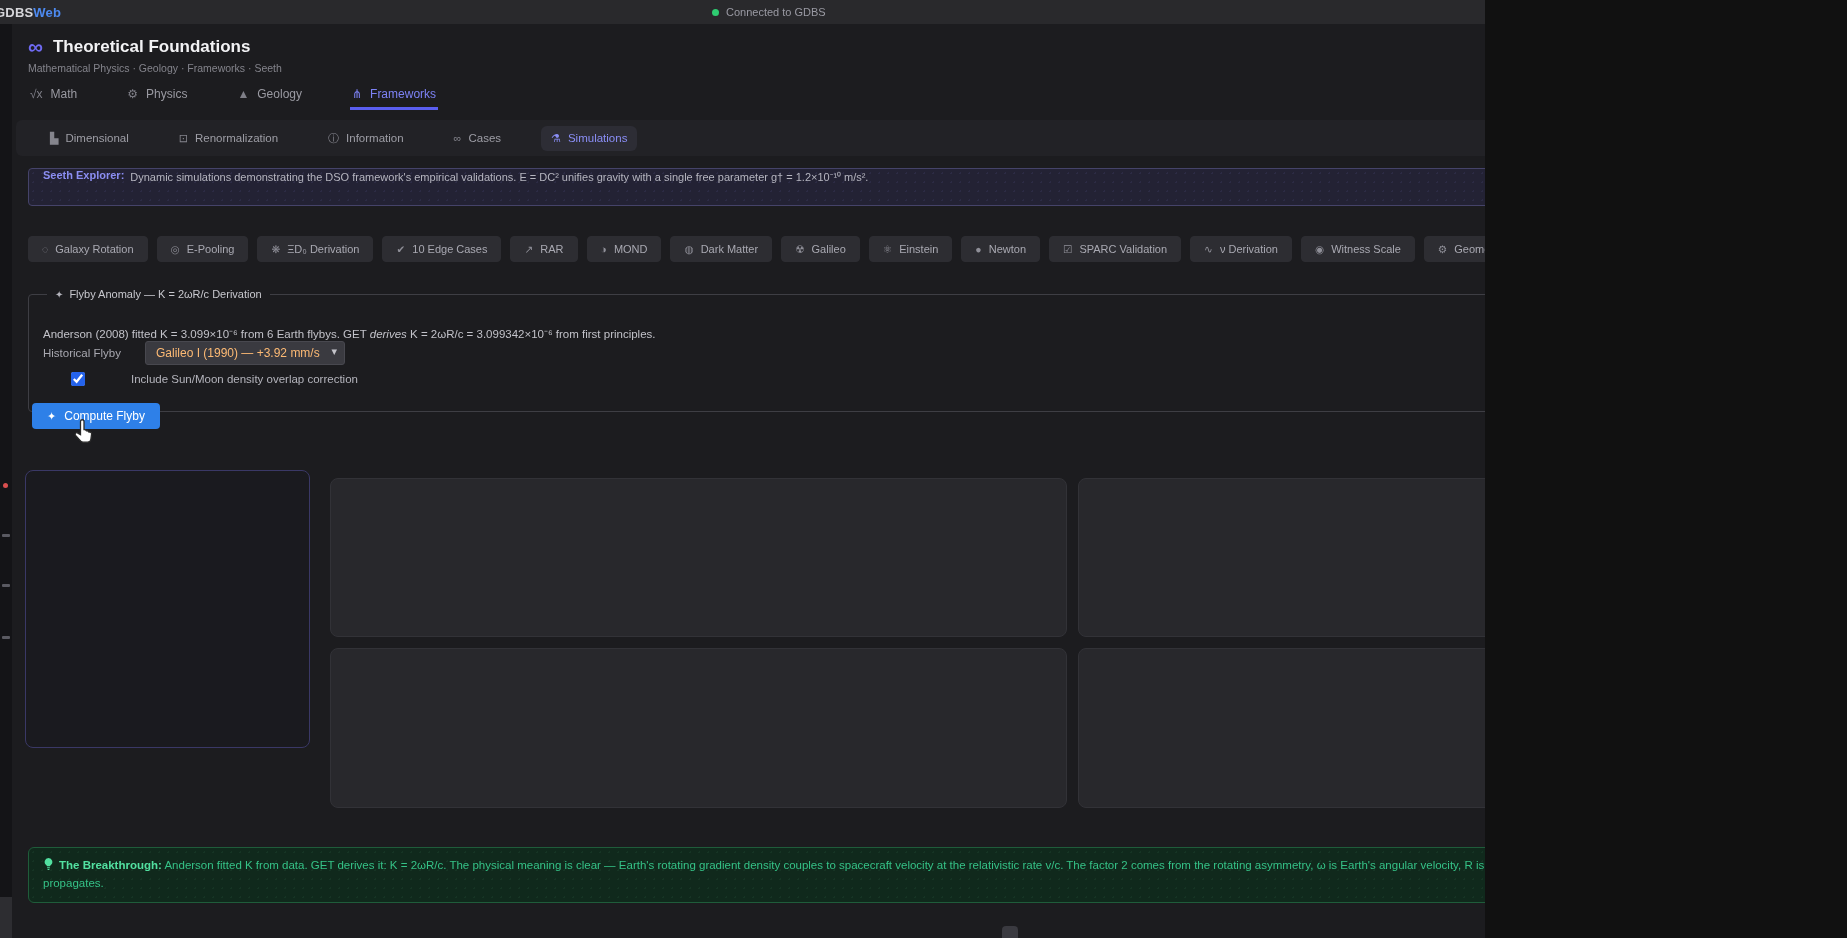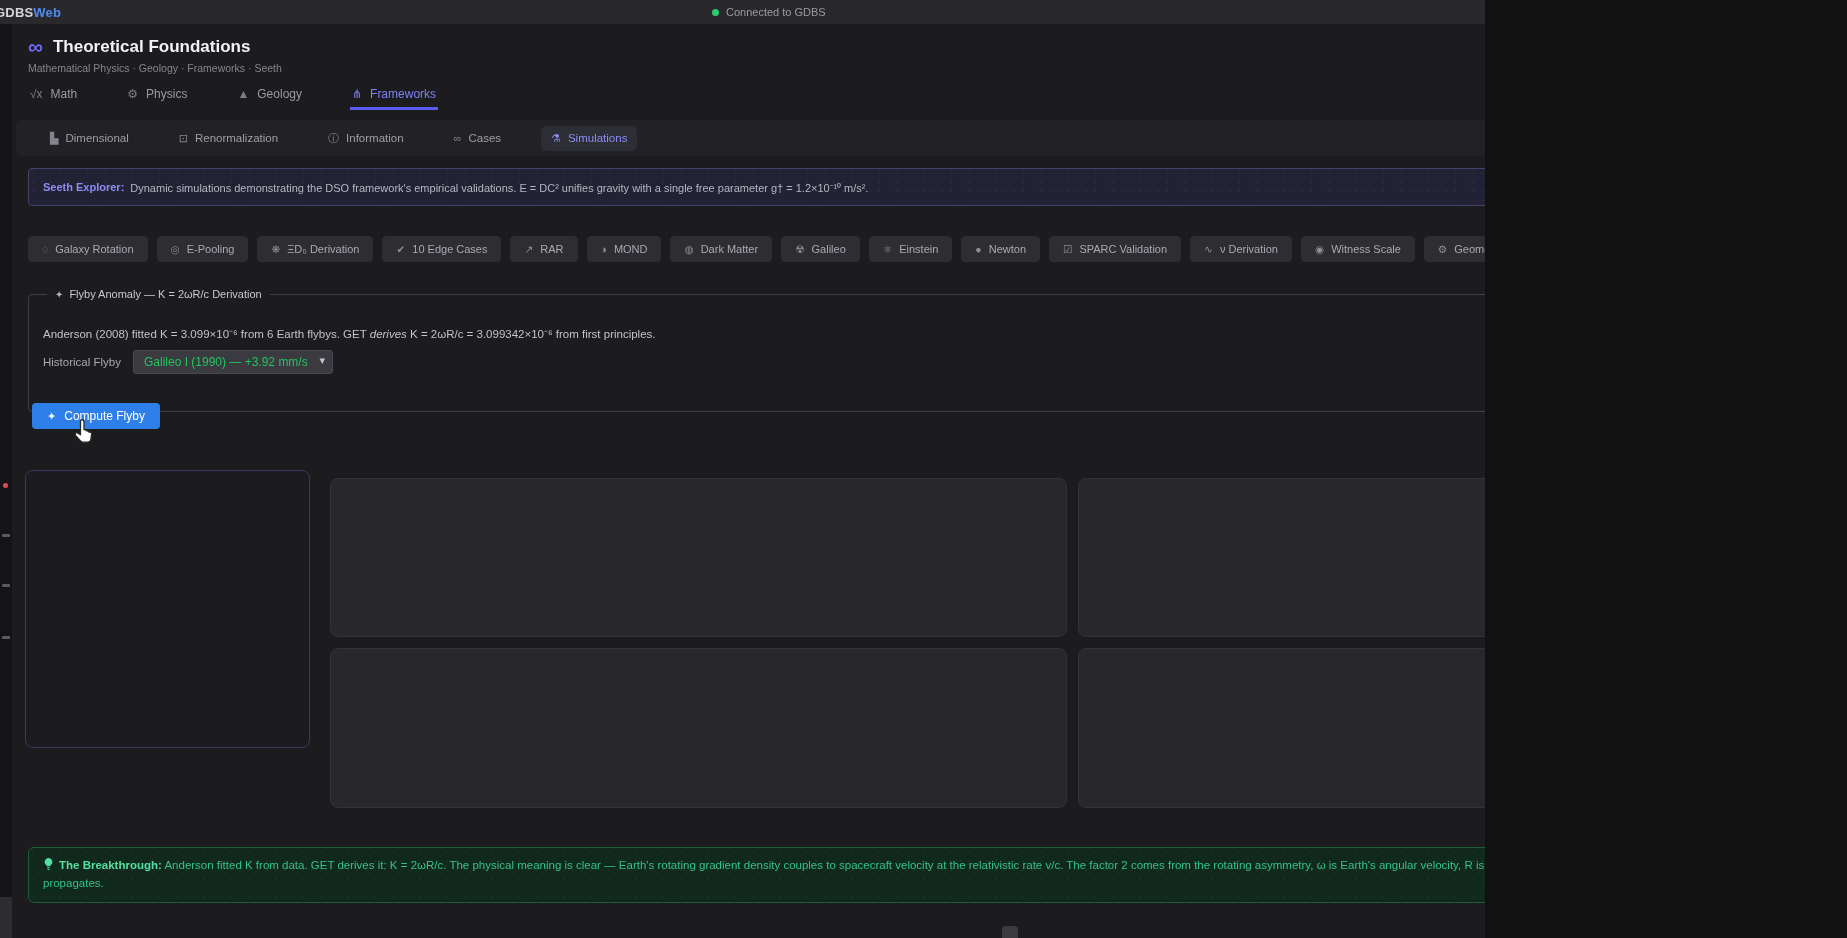--- a/index.html
+++ b/index.html
@@ -52,47 +52,47 @@
   .subtabbar { position:absolute; left:4px; top:96px; width:1808px; height:36px;
     background:#222226; border-radius:6px; display:flex; align-items:center; gap:30px; padding:0 24px; }
   .subtab { display:flex; align-items:center; gap:7px; font-size:11.5px; color:#9e9ea6;
     padding:6px 10px; border-radius:6px; cursor:pointer; }
   .subtab .sticon { font-size:11px; color:#85858d; }
   .subtab.active { background:#2d2d35; color:#8a8ef6; }
   .subtab.active .sticon { color:#8a8ef6; }
   
   .infobanner { position:absolute; left:16px; top:144px; width:1796px; height:38px;
     background:#232234; border:1px solid #454369; border-radius:4px;
-    display:flex; align-items:center; padding:0 14px; font-size:11px;
+    display:flex; padding:0 14px; font-size:11px;
     background-image: radial-gradient(#2c2b44 1px, transparent 1px); background-size:9px 9px; }
   .infobanner .lbl { color:#8b8ef2; font-weight:bold; margin-right:6px; white-space:nowrap; }
   .infobanner .txt { color:#b6b6c0; }
   
   .simrow { position:absolute; left:16px; top:212px; display:flex; gap:9px; }
   .simbtn { display:flex; align-items:center; gap:7px; background:#2d2d32; border:1px solid #2d2d32;
     border-radius:4px; padding:6px 13px; font-size:11px; color:#a9a9b2; cursor:pointer; white-space:nowrap; }
   .simbtn .sicon { font-size:10.5px; color:#8f8f98; }
   .simbtn.active { background:#24244a; border-color:#5c5ff0; color:#a6aaff; }
   .simbtn.active .sicon { color:#a6aaff; }
   
   .flyset { position:absolute; left:16px; top:264px; width:1796px; height:124px;
     border:1px solid #3e3e44; border-radius:4px; padding:6px 14px 10px; }
   .flyset legend { font-size:11px; color:#c8c8ce; padding:0 8px; margin-left:4px;
     display:flex; gap:6px; align-items:center; }
   .flyset legend .sicon { color:#b4b4bc; font-size:10px; }
   .flydesc { margin-top:20px; font-size:11.5px; color:#c2c2c9; }
   .flydesc .it { font-style:italic; }
-  .selrow { margin-top:9px; display:flex; align-items:center; }
+  .selrow { margin-top:0; display:flex; align-items:center;gap:12px; }
   .sel-label { font-size:11.5px; color:#a8a8b0; margin-right:12px; }
   .selwrap { position:relative; display:inline-block; }
   .selwrap::after { content:"▾"; position:absolute; right:8px; top:4px; font-size:11px;
     color:#c3c3c9; pointer-events:none; }
   .flysel { appearance:none; -webkit-appearance:none; width:200px; height:24px;
     background:#3a3a40; border:1px solid #48484f; border-radius:3px;
-    color:#22c55e; font-size:12px; padding:0 22px 0 10px;
+    color:#fdba74; font-size:12px; padding:0 22px 0 10px;
     font-family:"Liberation Sans",sans-serif; }
   .chkrow { margin-top:7px; display:flex; align-items:center; }
   .chk { width:14px; height:14px; accent-color:#2563eb; margin-left:28px; }
   .chk-label { font-size:11.5px; color:#b4b4bc; margin-left:46px; }
   
   .compute { position:absolute; left:20px; top:379px; height:26px; display:flex; align-items:center;
     gap:8px; background:#2e80e8; border:none; border-radius:4px; padding:0 15px;
     color:#fff; font-size:12px; font-family:"Liberation Sans",sans-serif; cursor:pointer; }
   .compute .sicon { font-size:11px; }
   .cursor { position:absolute; left:58px; top:392px; z-index:20; pointer-events:none; }
@@ -280,20 +280,24 @@
         <span>Anderson (2008) fitted K = 3.099×10⁻⁶ from 6 Earth flybys. GET </span><span class="it">derives</span><span> K = 2ωR/c = 3.099342×10⁻⁶ from first principles.</span>
       </div>
       <div class="selrow">
         <span class="sel-label">Historical Flyby</span>
         <span class="selwrap">
           <select class="flysel">
             <option>Galileo I (1990) — +3.92 mm/s</option>
           </select>
         </span>
       </div>
+      <div class="chkrow">
+        <input type="checkbox" class="chk" checked="" style="">
+        <span class="chk-label">Include Sun/Moon density overlap correction</span>
+      </div>
     </fieldset>
 
     <button class="compute">
       <span class="sicon">✦</span>
       <span>Compute Flyby</span>
     </button>
 
     <svg class="cursor" viewBox="0 0 24 24" width="28" height="32">
       <path d="M9 3c0-.8.7-1.5 1.5-1.5S12 2.2 12 3v7h.8c.4 0 .8.2 1 .6l.3.4h.7c.5 0 1 .3 1.2.8l.2.2h.8c.9 0 1.6.8 1.5 1.7l-.6 4.6c-.2 1.4-1.4 2.4-2.8 2.4h-3.9c-.8 0-1.5-.3-2-.9l-4.4-4.8c-.5-.6-.5-1.5.1-2 .5-.5 1.3-.5 1.8 0L9 14.2z" fill="#ffffff" stroke="#2a2a2a" stroke-width="1.1"></path>
     </svg>

